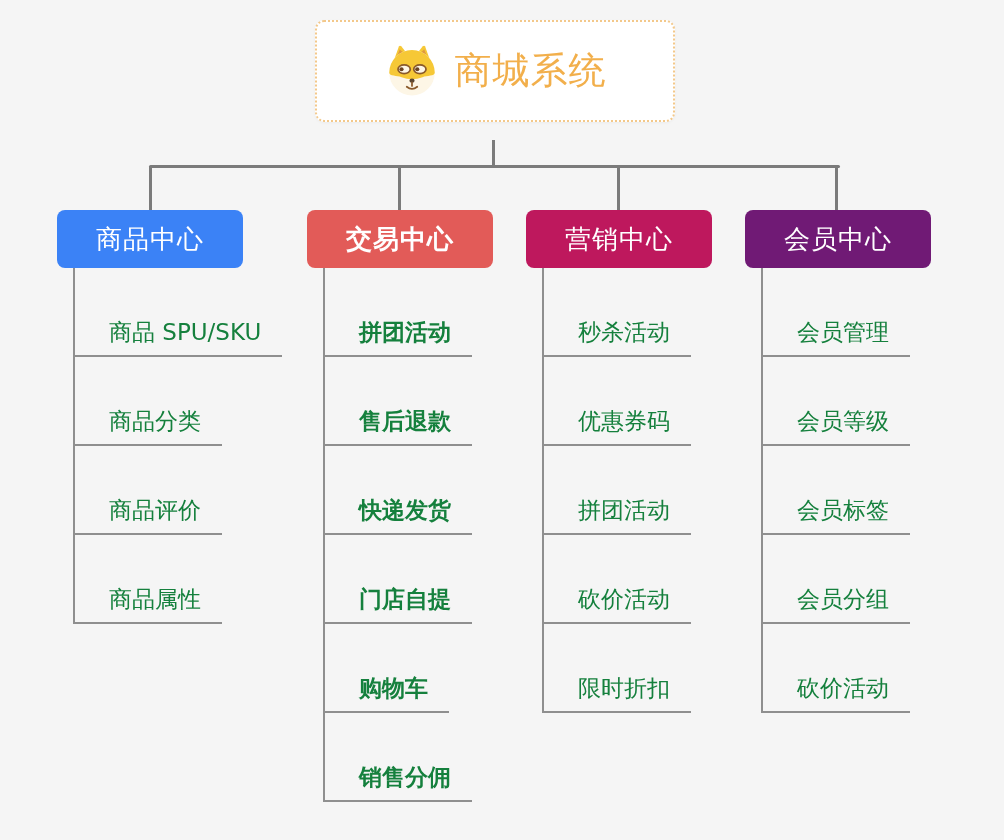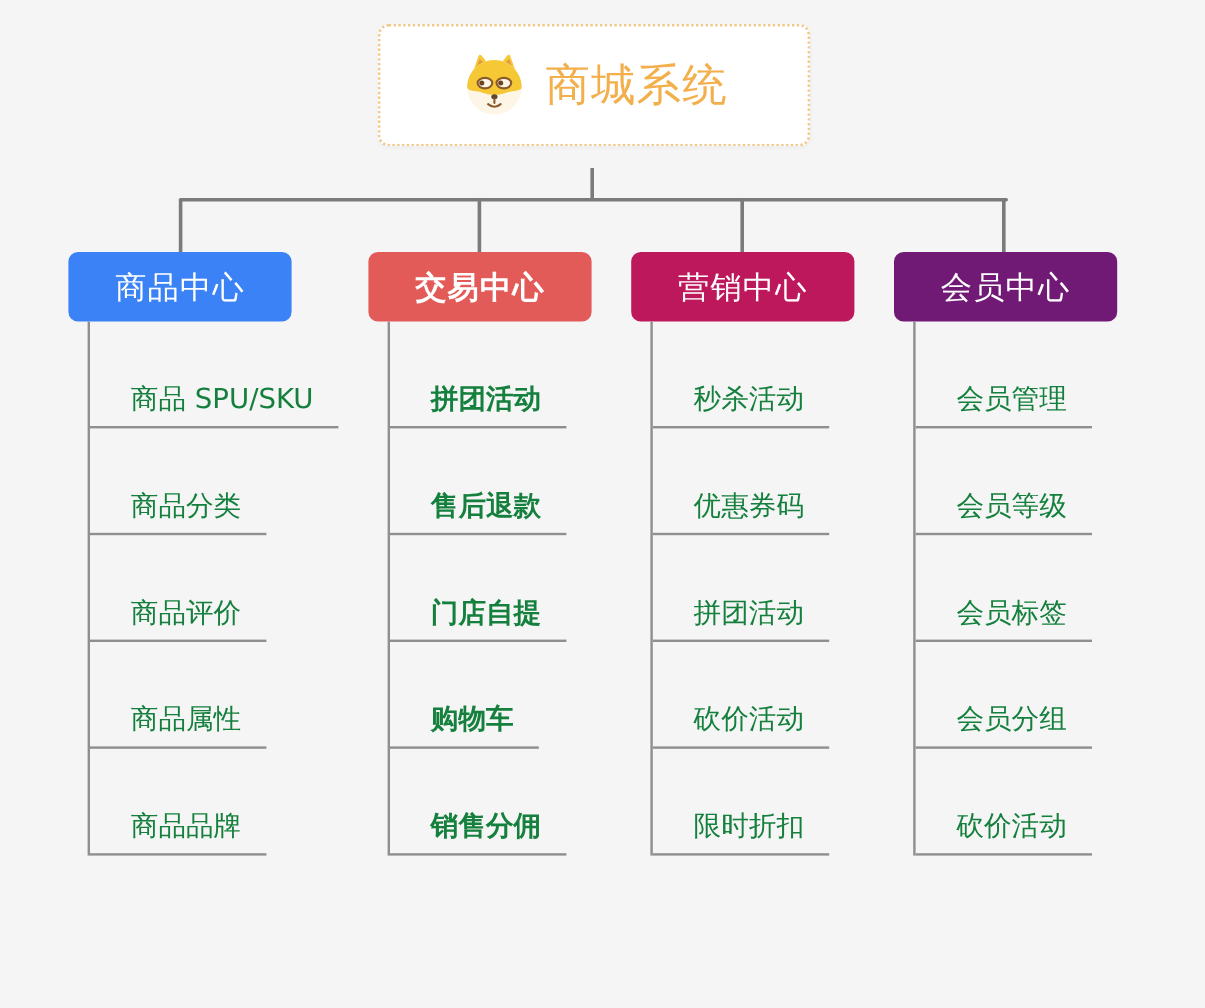--- a/index.html
+++ b/index.html
@@ -99,29 +99,29 @@
     <span class="root-title">商城系统</span>
   </div>
 
   <div class="branch branch-0">
     <div class="branch-header bh-0" style="background: #3b82f6;">商品中心</div>
     <div class="leaf-col">
         <div class="leaf">商品 SPU/SKU</div>
         <div class="leaf">商品分类</div>
         <div class="leaf">商品评价</div>
         <div class="leaf">商品属性</div>
-        <div class="leaf">商品品牌</div>
       </div>
   </div>
 
   <div class="branch branch-1">
     <div class="branch-header bh-1" style="background: rgb(226, 91, 88);">交易中心</div>
     <div class="leaf-col">
         <div class="leaf">拼团活动</div>
         <div class="leaf">售后退款</div>
+        <div class="leaf">快递发货</div>
         <div class="leaf">门店自提</div>
         <div class="leaf">购物车</div>
         <div class="leaf">销售分佣</div>
       </div>
   </div>
 
   <div class="branch branch-2">
     <div class="branch-header bh-2" style="background: #be185d; text-align: right;">营销中心</div>
     <div class="leaf-col">
         <div class="leaf">秒杀活动</div>

